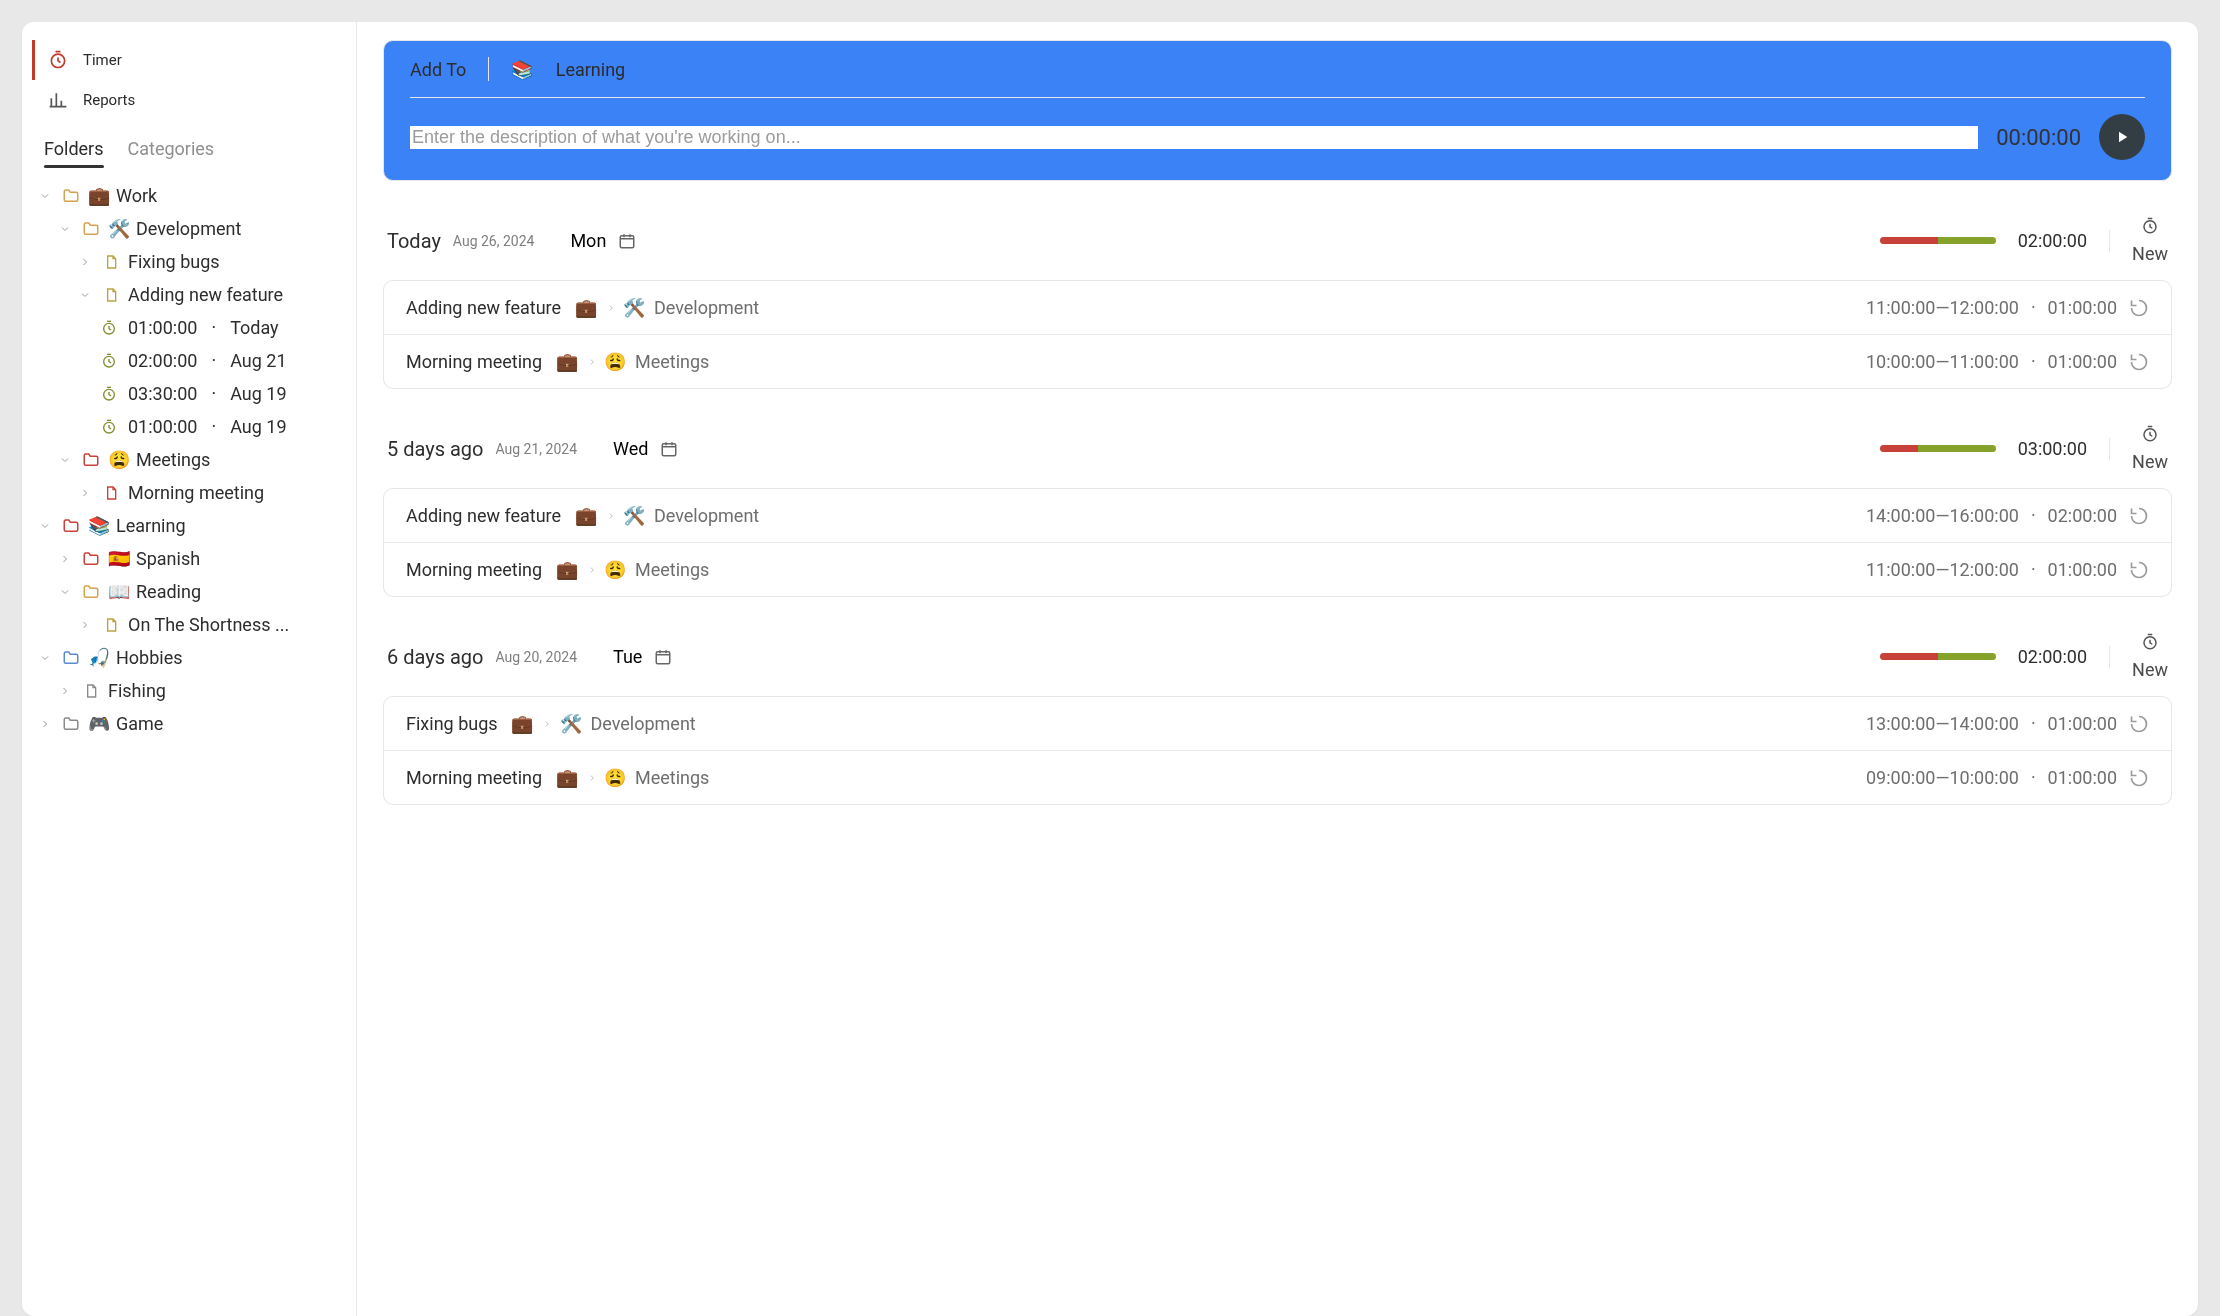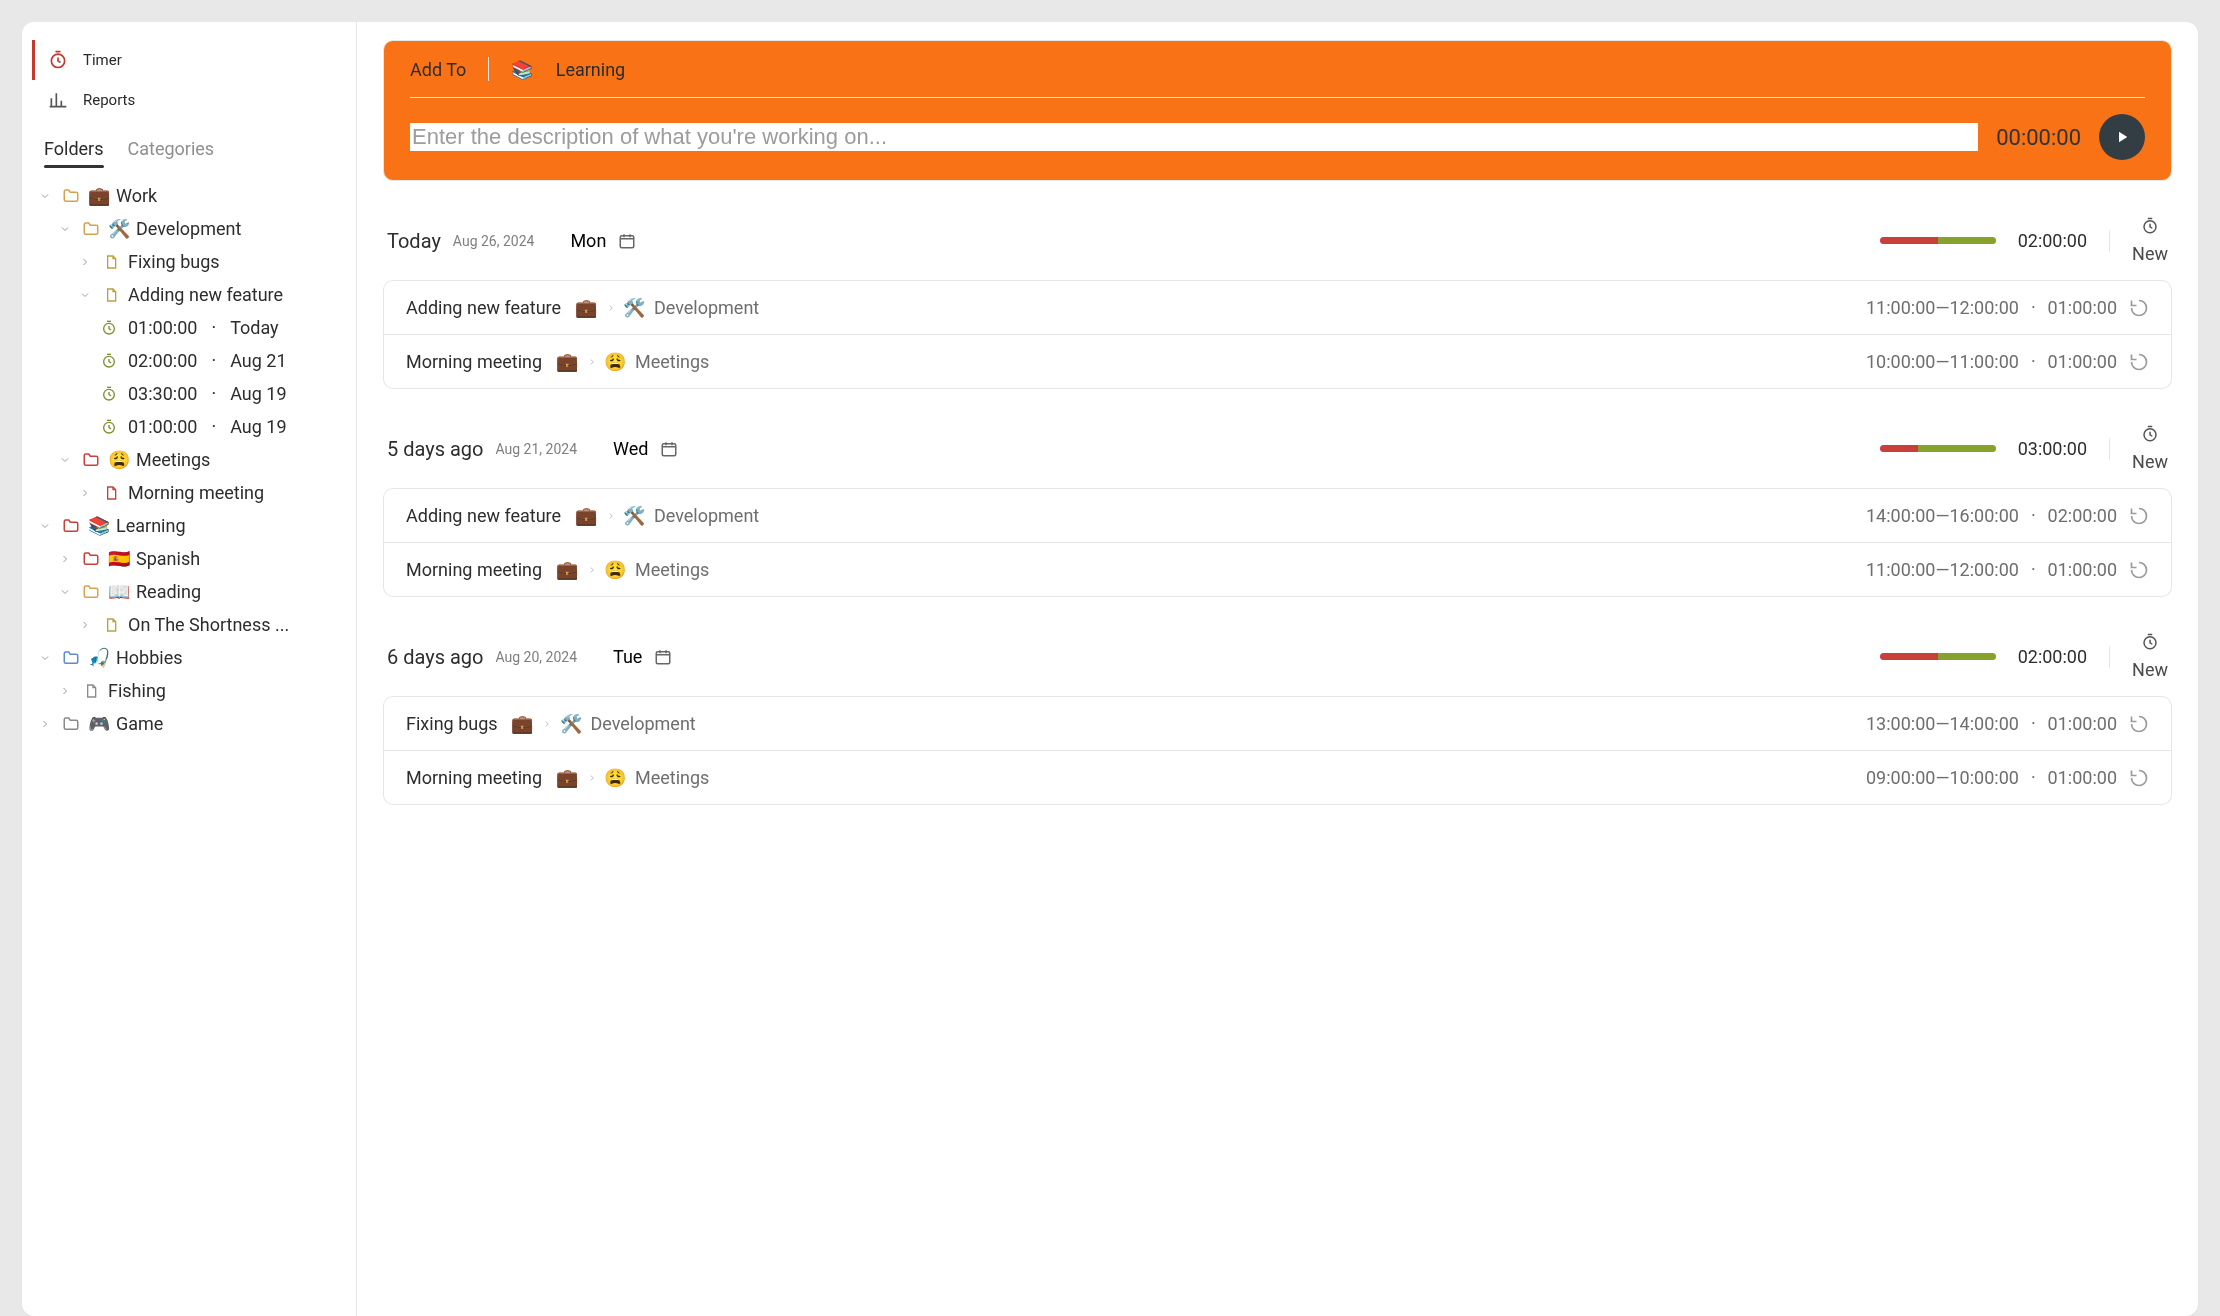--- a/index.html
+++ b/index.html
@@ -79,38 +79,38 @@
   .timer-row{display:flex;align-items:center;gap:10px;}
   .timer-row .sw{width:18px;display:inline-flex;justify-content:center;}
   .timer-row .t{color:#2d2d2d;}
   .timer-row .dot{color:#2d2d2d;margin:0 4px;}
 
   
   .main{flex:1;padding:18px 26px;overflow:auto;}
   .card{
     border:1px solid var(--border);
     border-radius:10px;
-    background:#f97316;
+    background:#3b82f6;
   }
   .compose{
     padding:16px 26px 20px 26px;
   }
   .compose-top{
     display:flex;align-items:center;gap:22px;
     padding-bottom:16px;
     border-bottom:1px solid var(--border);
   }
   .sep{width:1px;height:24px;background:var(--border);}
   .addto{color:#2d2d2d;}
   .compose-bottom{
     display:flex;align-items:center;gap:18px;
     padding-top:16px;
   }
   .compose-bottom input{
-    flex:1;border:none;outline:none;font-size:22px;color:#333;
+    flex:1;border:none;outline:none;font-size:18px;color:#333;
   }
   .compose-bottom input::placeholder{color:#9c9c9c;}
   .timer-display{font-variant-numeric:tabular-nums;font-size:22px;color:#333;}
   .play{
     width:46px;height:46px;border-radius:50%;
     background:var(--play);
     display:inline-flex;align-items:center;justify-content:center;
     cursor:pointer;
   }
   .play svg{fill:#fff;}

